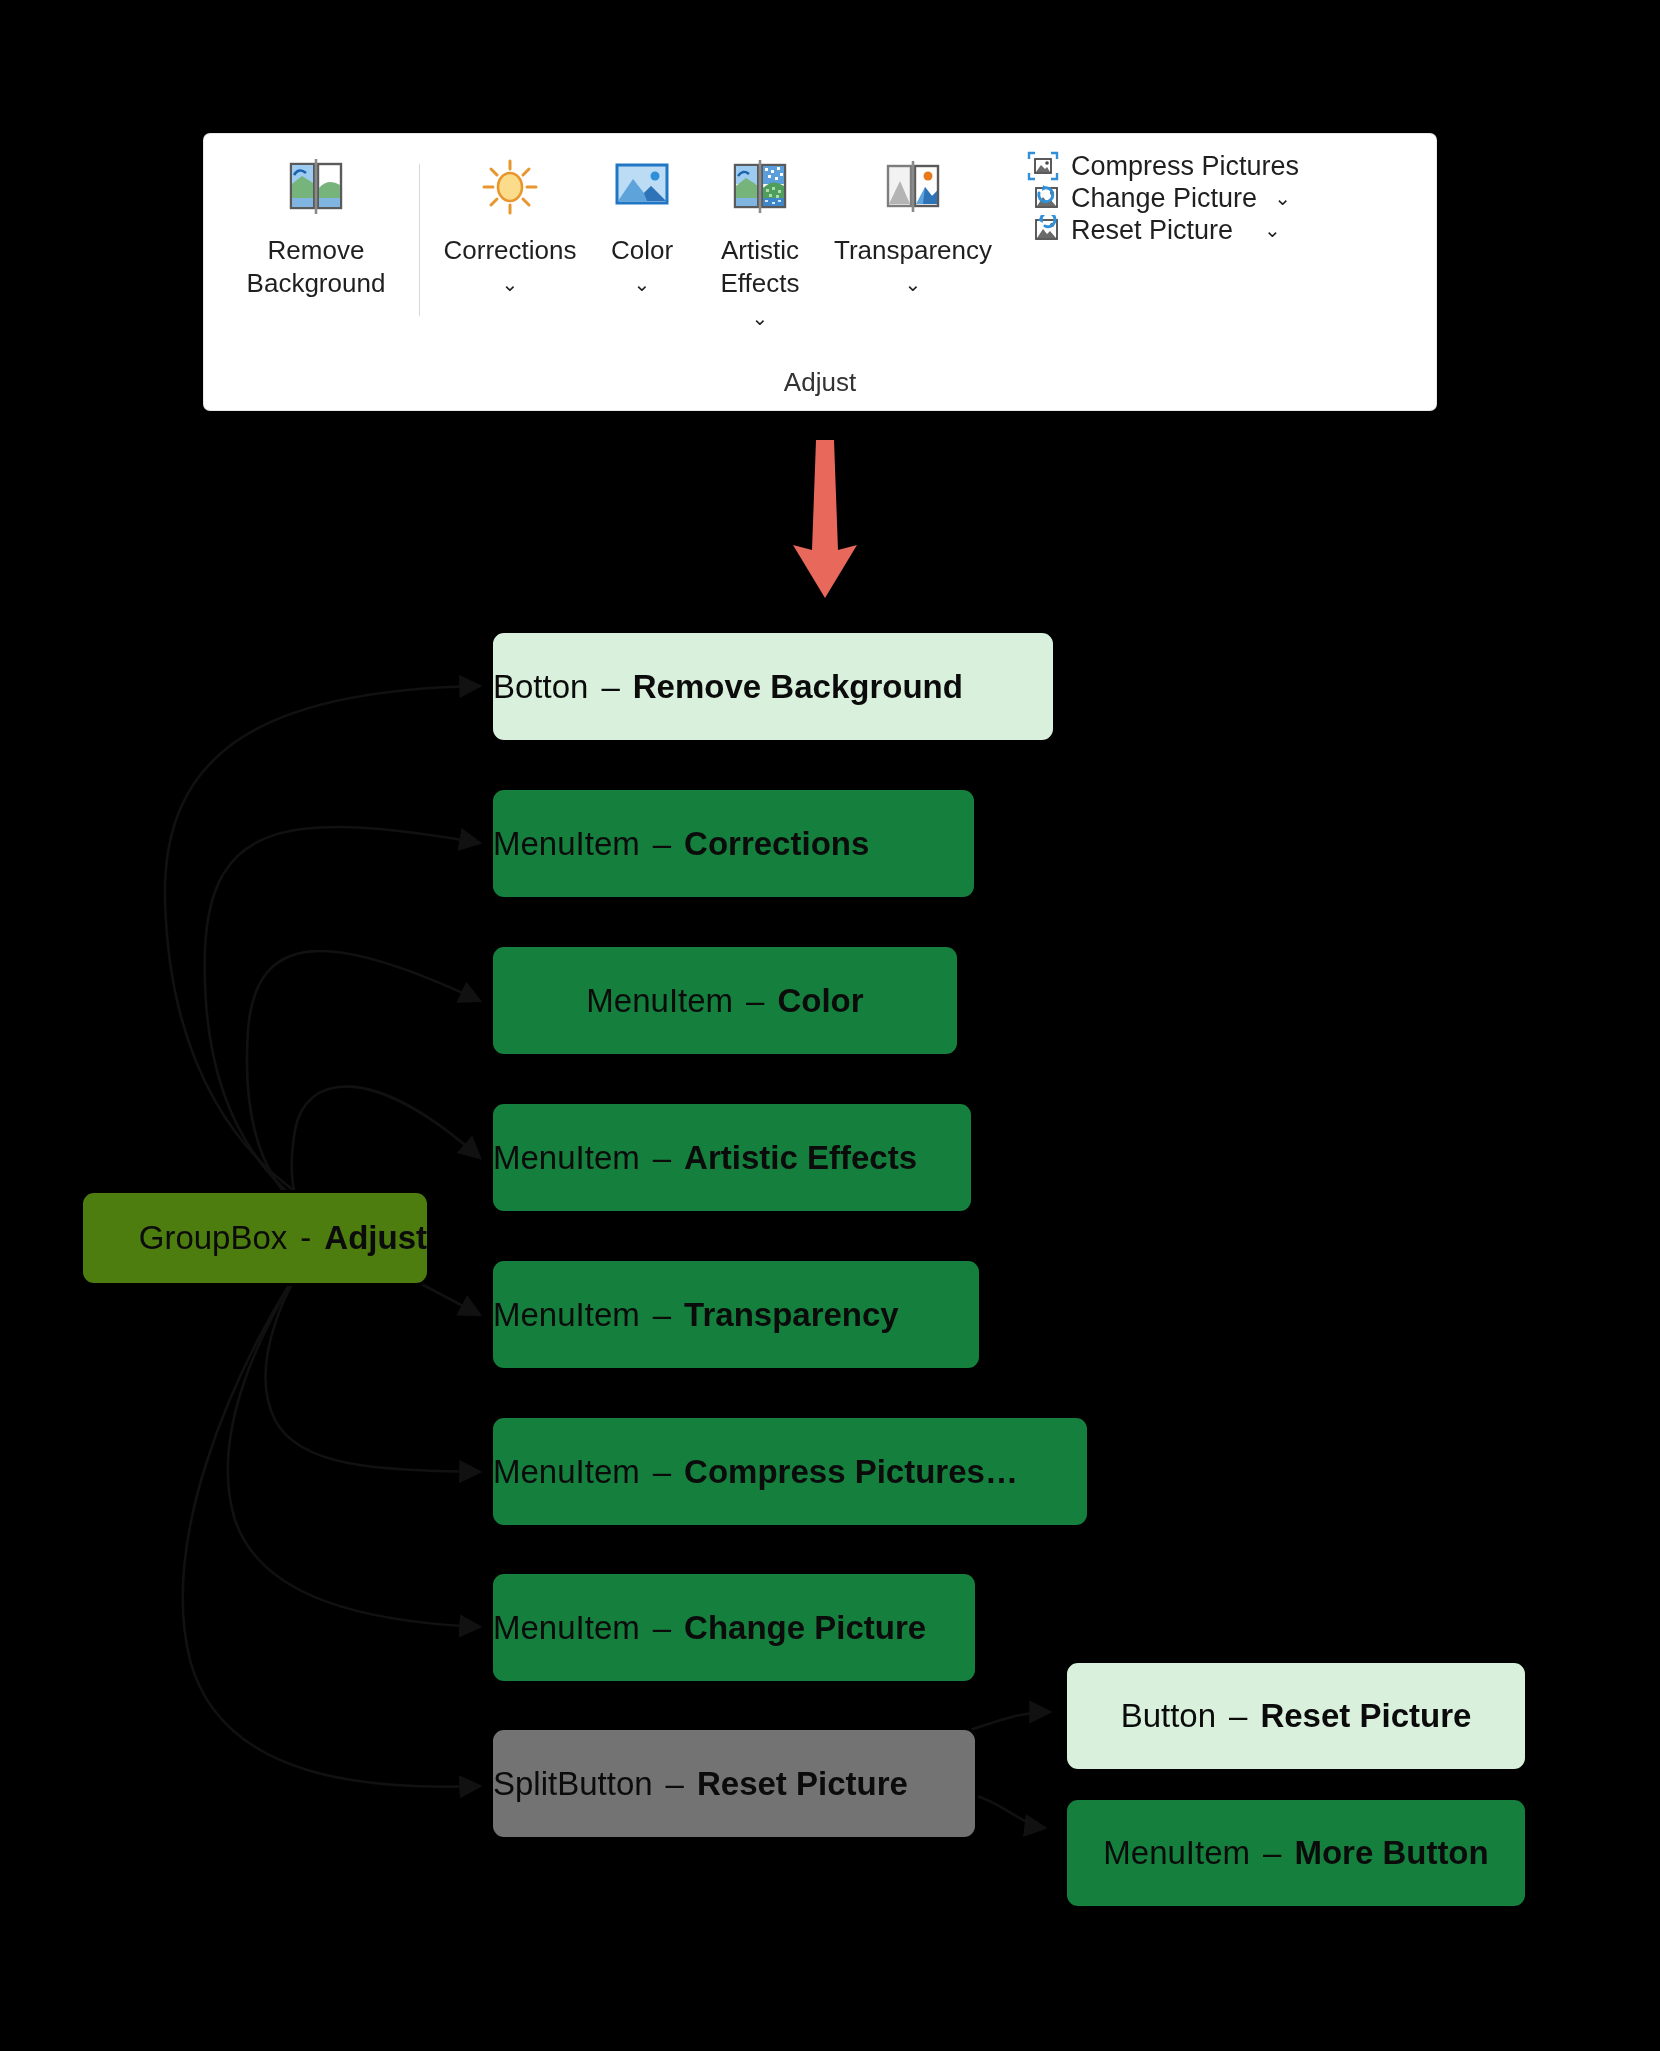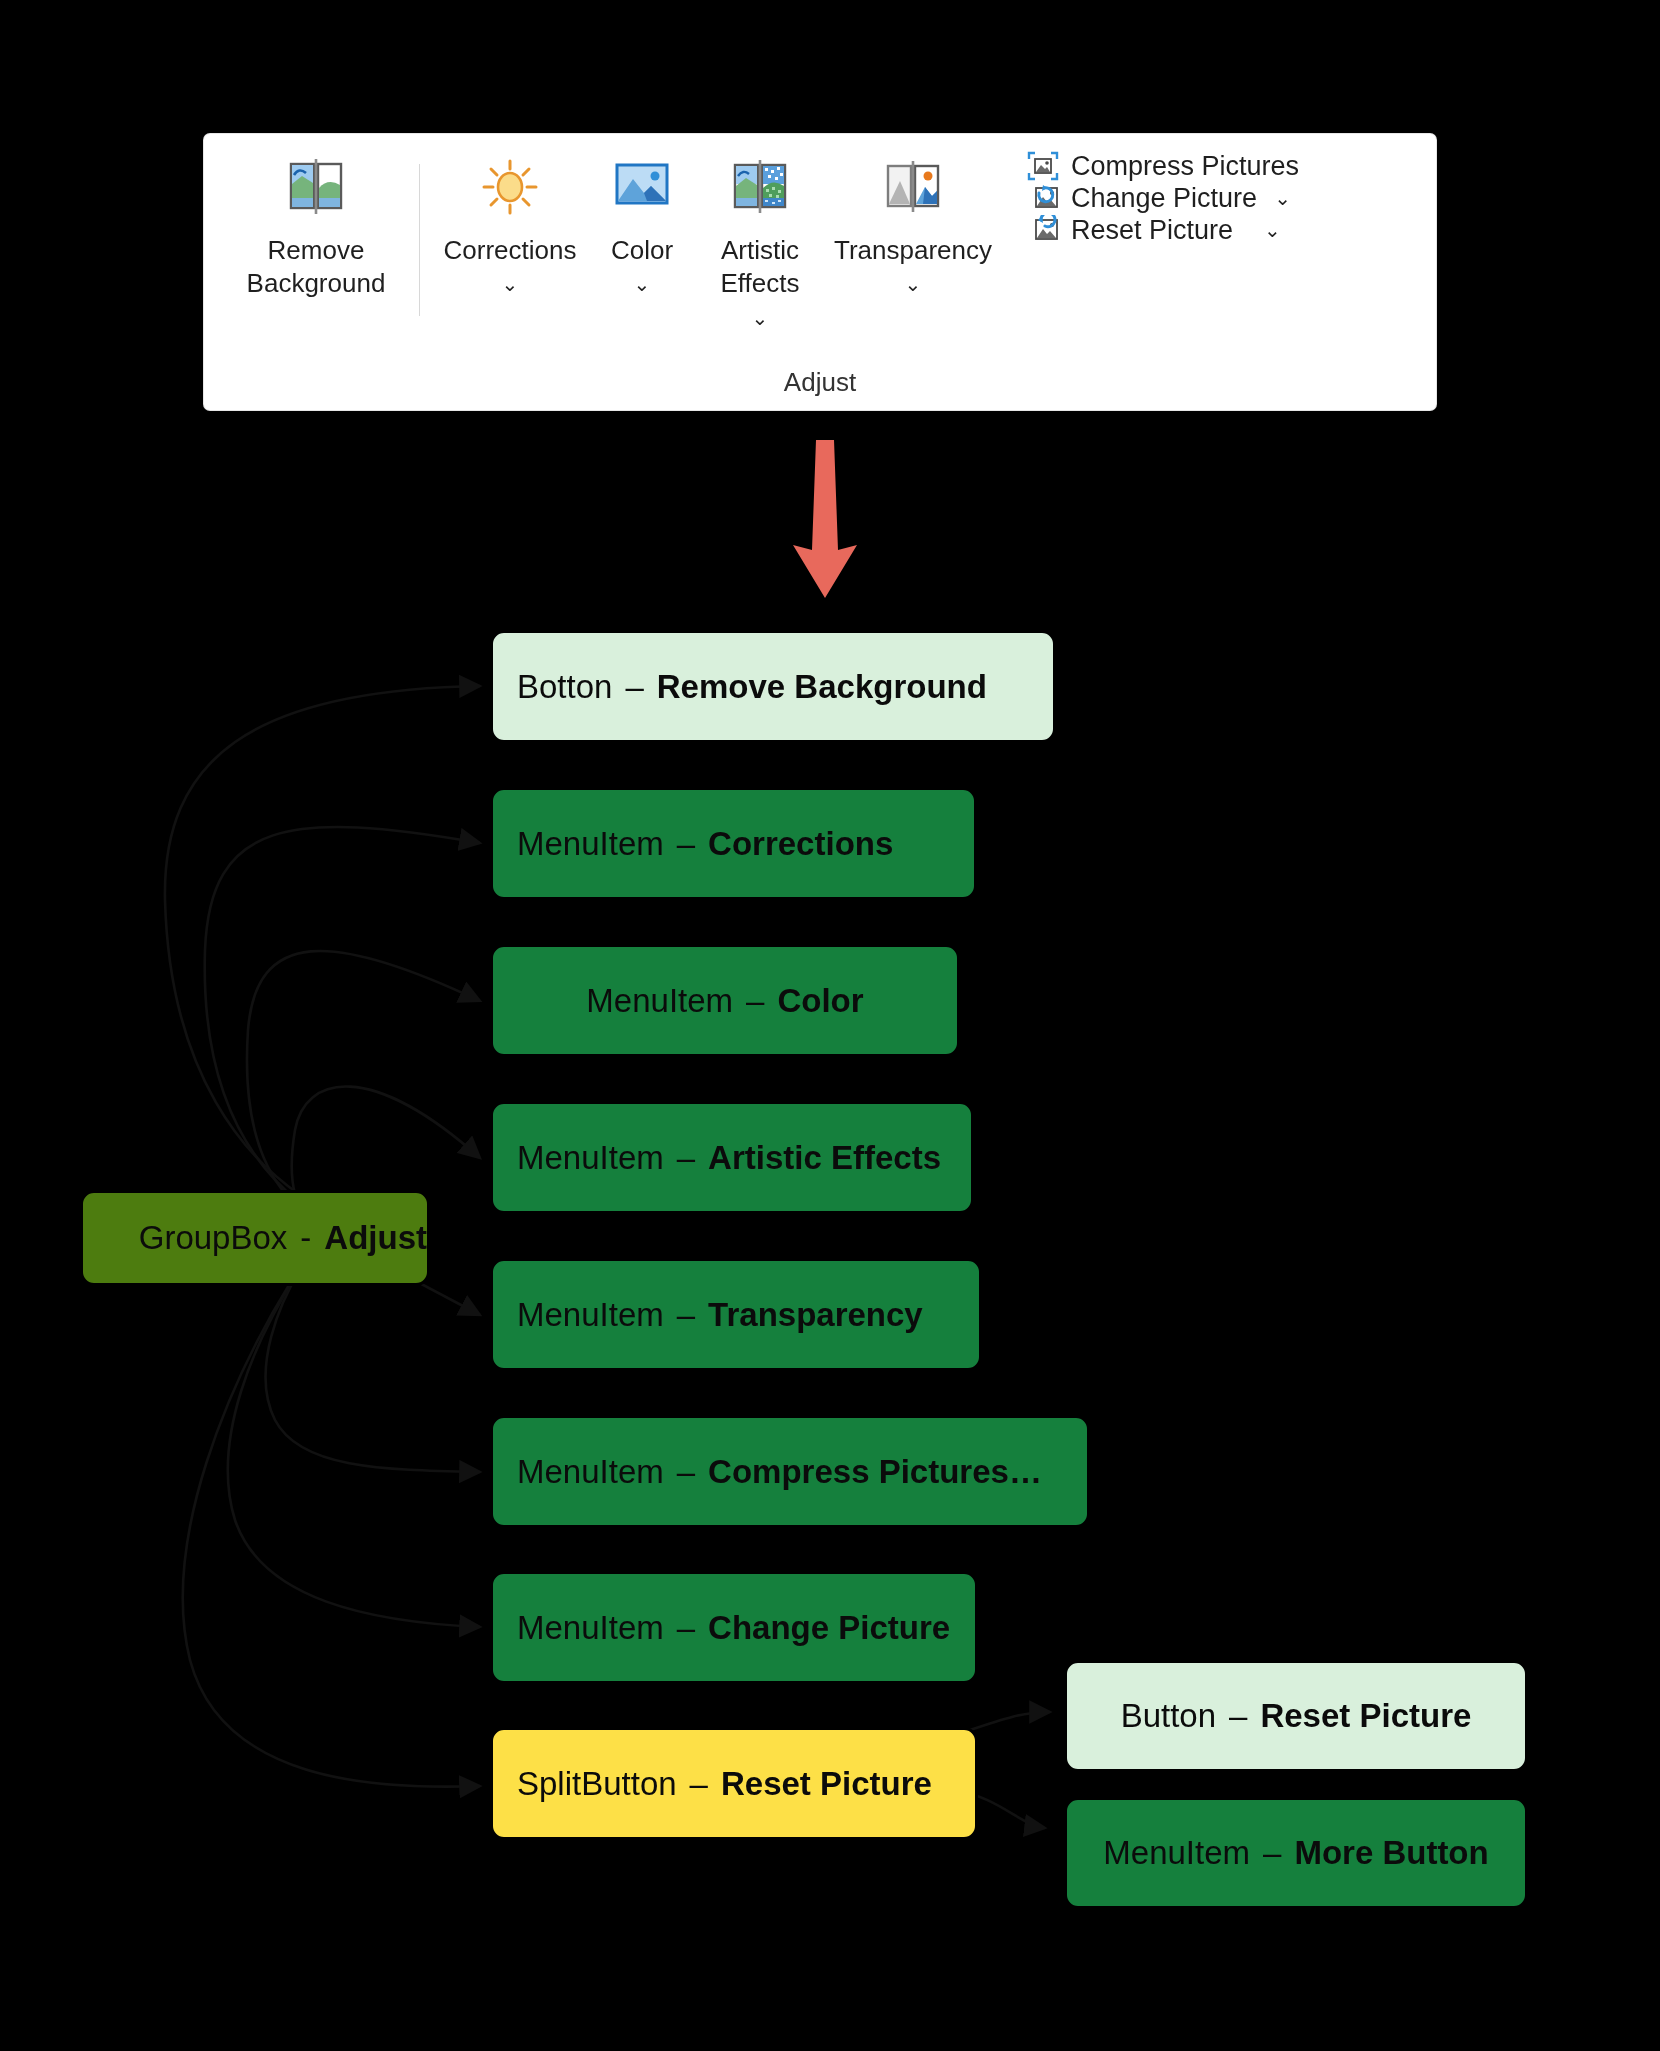--- a/index.html
+++ b/index.html
@@ -105,27 +105,26 @@
     color: #0b0b0b;
     white-space: nowrap;
     z-index: 5;
   }
   .node .plain { font-weight: 400; }
   .node .dash   { font-weight: 400; padding: 0 13px; }
   .node .bold   { font-weight: bold; }
   .node-inner {
     display: flex;
     align-items: baseline;
-    padding-left: 24px;
   }
   .node.center .node-inner { justify-content: center; width: 100%; padding-left: 0; }
 
   .n-green { background: #d9f0dc; }
   .n-blue  { background: #15803d; }
-  .n-pink  { background: #fde047; align-items: center; }
+  .n-pink  { background: #737373; align-items: center; }
   .n-gray  { background: #4d7c0f; justify-content: flex-end; }
 
   svg#edges {
     position: absolute;
     left: 0; top: 0;
     width: 1660px; height: 2051px;
     z-index: 1;
     pointer-events: none;
   }
 </style>

